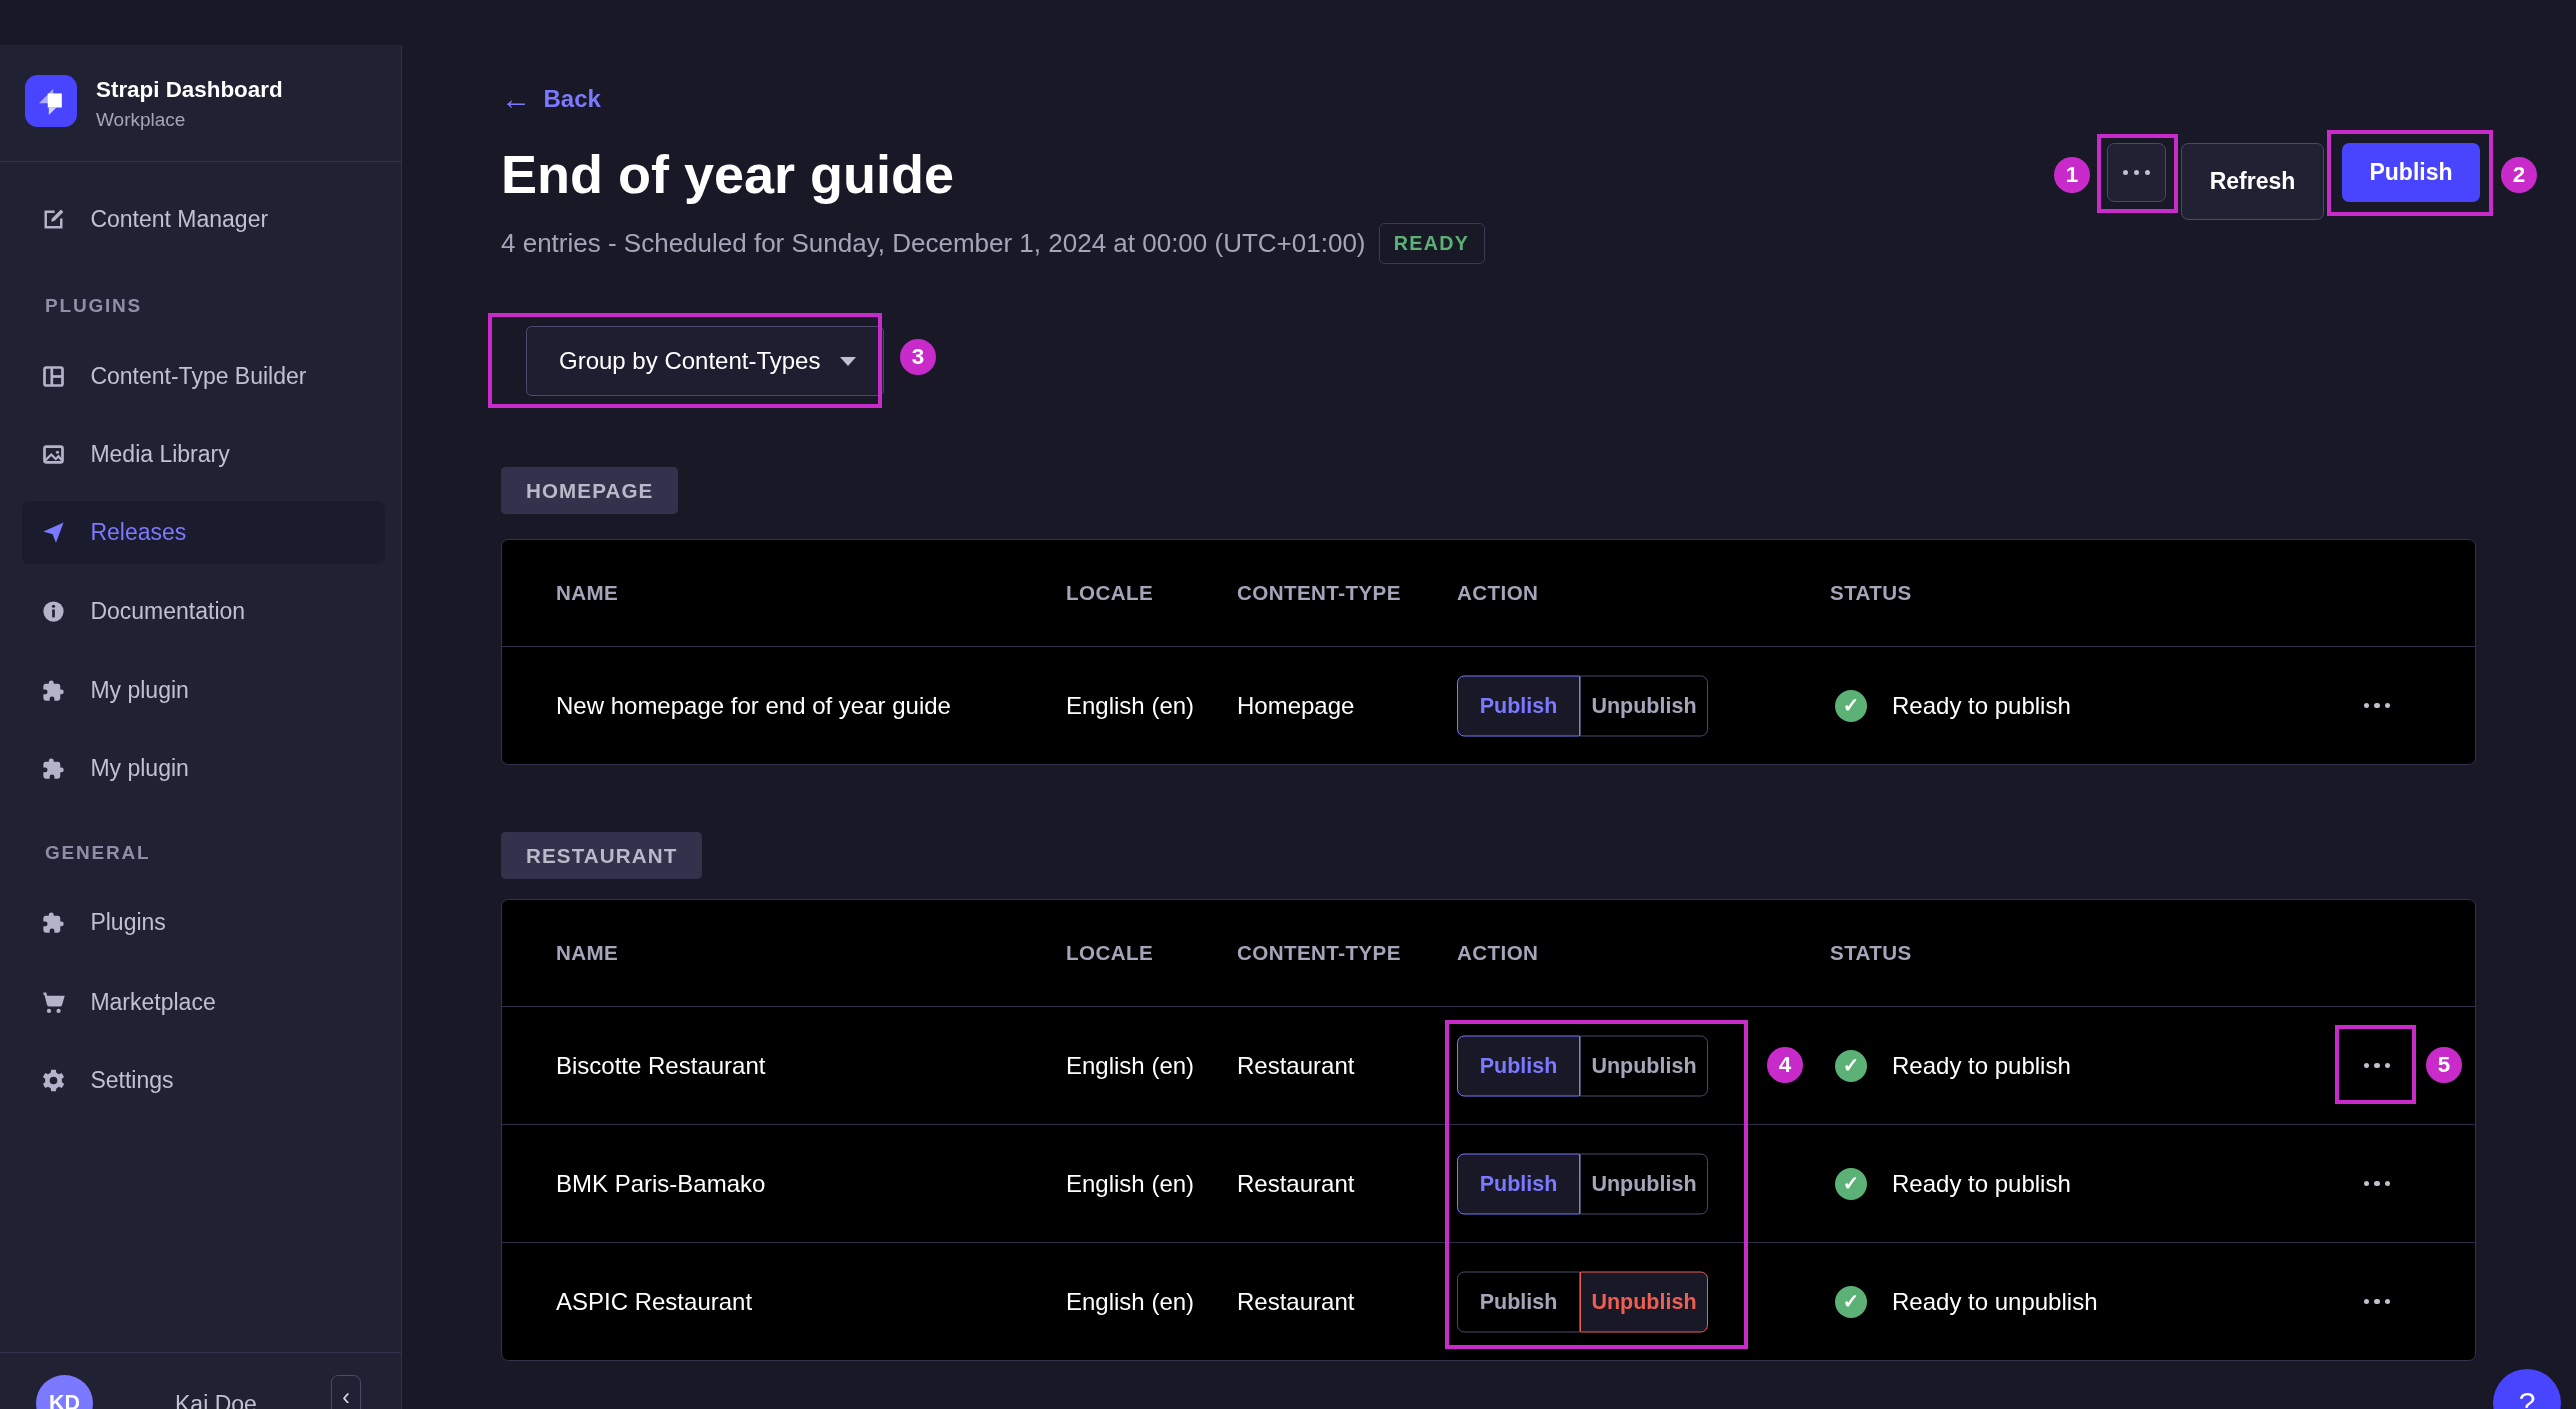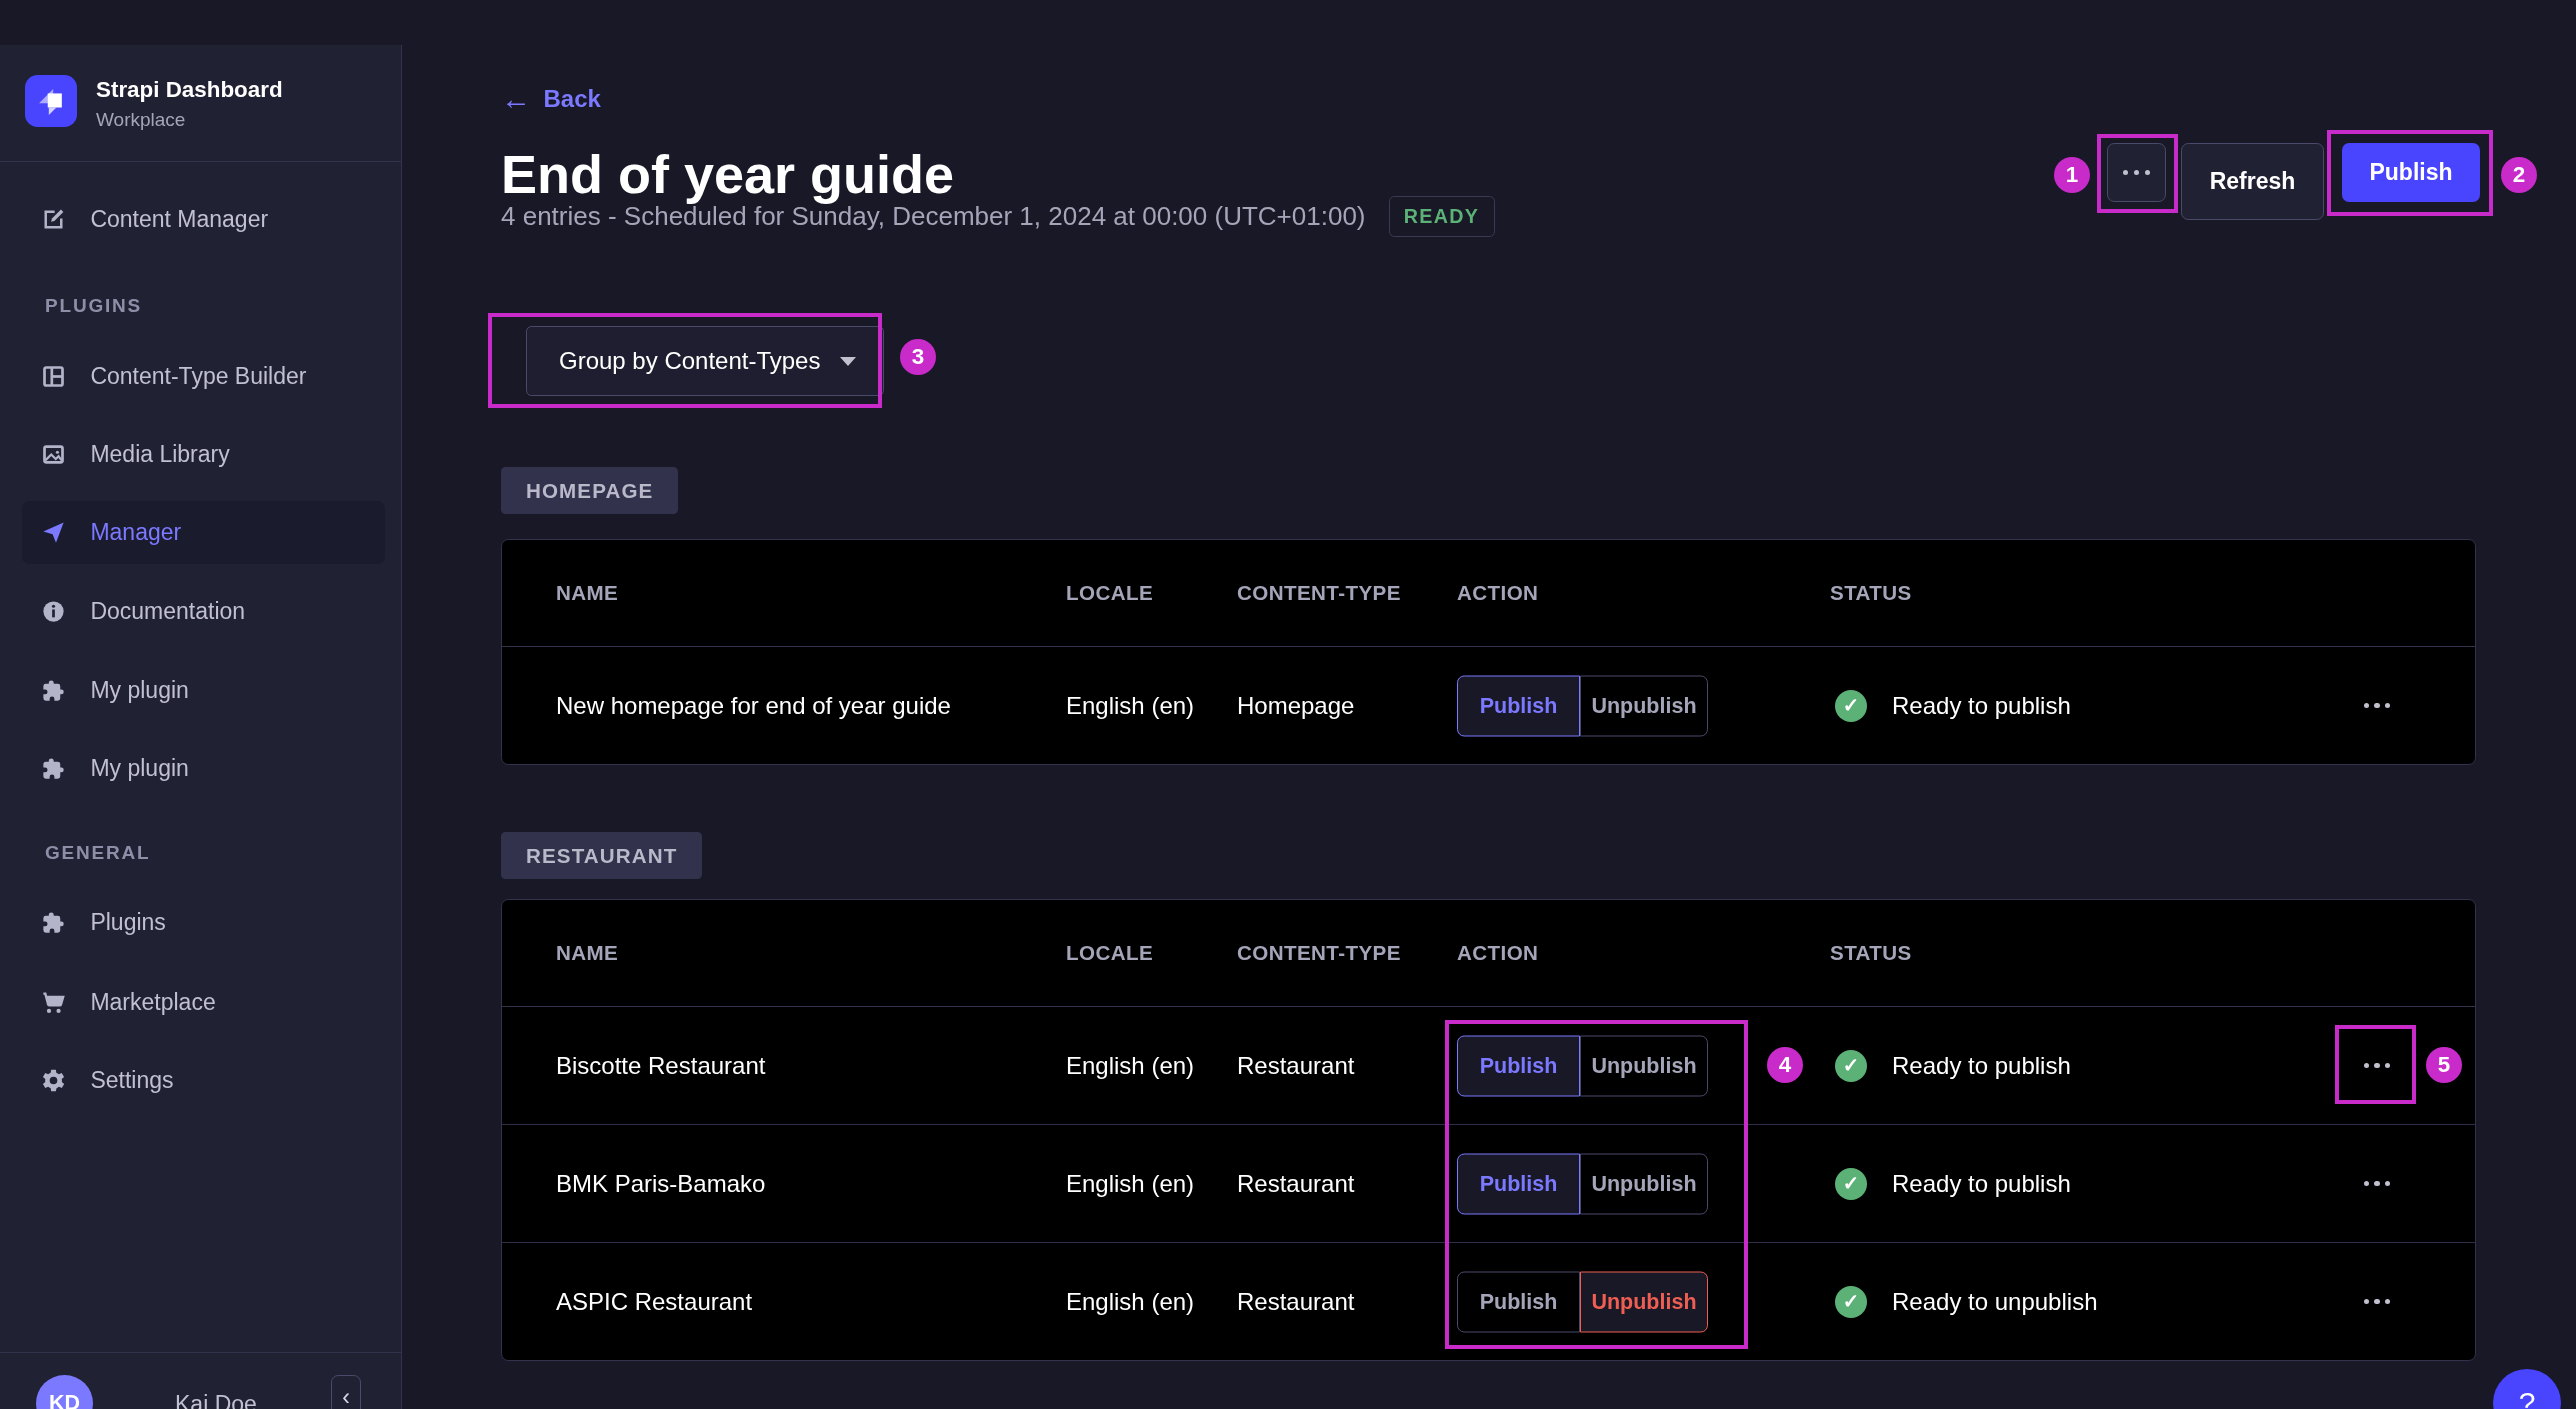--- a/index.html
+++ b/index.html
@@ -20,21 +20,21 @@
   .side-bottom{position:absolute;left:0;bottom:0;width:401px;height:102px;border-top:0.9px solid #32324d;}
   .avatar{position:absolute;left:36px;top:22.4px;width:57px;height:57px;border-radius:50%;background:#7b79ff;
           display:flex;align-items:center;justify-content:center;font-size:21.5px;font-weight:bold;color:#fff;}
   .user-name{position:absolute;left:175px;top:38px;font-size:23px;color:#c0c0d0;}
   .collapse-btn{position:absolute;left:331px;top:21.5px;width:30px;height:45px;border:0.9px solid #4a4a6a;border-radius:7.2px;
           display:flex;align-items:center;justify-content:center;color:#d9d9e3;font-size:23px;cursor:pointer;box-sizing:border-box;}
   
   .back{position:absolute;left:501px;top:39px;display:flex;align-items:center;gap:12.5px;color:#7b79ff;font-size:24px;font-weight:600;cursor:pointer;}
   .back .arrow{font-size:30px;line-height:1;}
   .page-title{position:absolute;left:501px;top:98px;font-size:54px;font-weight:bold;color:#fff;}
-  .sub-row{position:absolute;left:501px;top:150px;height:43px;display:flex;align-items:center;gap:23px;}
+  .sub-row{position:absolute;left:501px;top:177px;height:43px;display:flex;align-items:center;gap:13px;}
   .subtitle{font-size:26px;color:#a5a5ba;}
   .badge{height:39px;padding:0 14.3px;border:0.9px solid #3a3a55;border-radius:5.4px;display:flex;align-items:center;
          color:#5cb176;font-size:19.7px;font-weight:bold;letter-spacing:1.3px;}
   .btn{position:absolute;border-radius:7.2px;display:flex;align-items:center;justify-content:center;
        font-size:23px;font-weight:600;cursor:pointer;box-sizing:border-box;}
   .btn-secondary{background:#212134;border:0.9px solid #4a4a6a;color:#fff;}
   .btn-primary{background:#4945ff;color:#fff;}
   .more-btn{position:absolute;left:2107px;top:98px;width:59px;height:59px;border:0.9px solid #4a4a6a;border-radius:7.2px;
        background:#212134;display:flex;align-items:center;justify-content:center;gap:5.4px;cursor:pointer;box-sizing:border-box;}
   .dot{width:5.4px;height:5.4px;border-radius:50%;background:#c0c0cf;}
@@ -125,21 +125,21 @@
       </span>
       <span>Media Library</span>
     </div>
 
     <div class="nav-item active" style="top:456px">
       <span class="nicon">
         <svg width="27" height="27" viewBox="0 0 24 24" fill="currentColor">
             <polygon points="21,3 14.2,21 11.2,13.6 3,11.2"></polygon>
           </svg>
       </span>
-      <span>Manager</span>
+      <span>Releases</span>
     </div>
 
     <div class="nav-item" style="top:535px">
       <span class="nicon">
         <svg width="27" height="27" viewBox="0 0 24 24">
             <circle cx="12" cy="12" r="9" fill="currentColor"></circle>
             <rect x="10.8" y="10.2" width="2.4" height="7" fill="#212134"></rect>
             <circle cx="12" cy="7.3" r="1.4" fill="#212134"></circle>
           </svg>
       </span>

